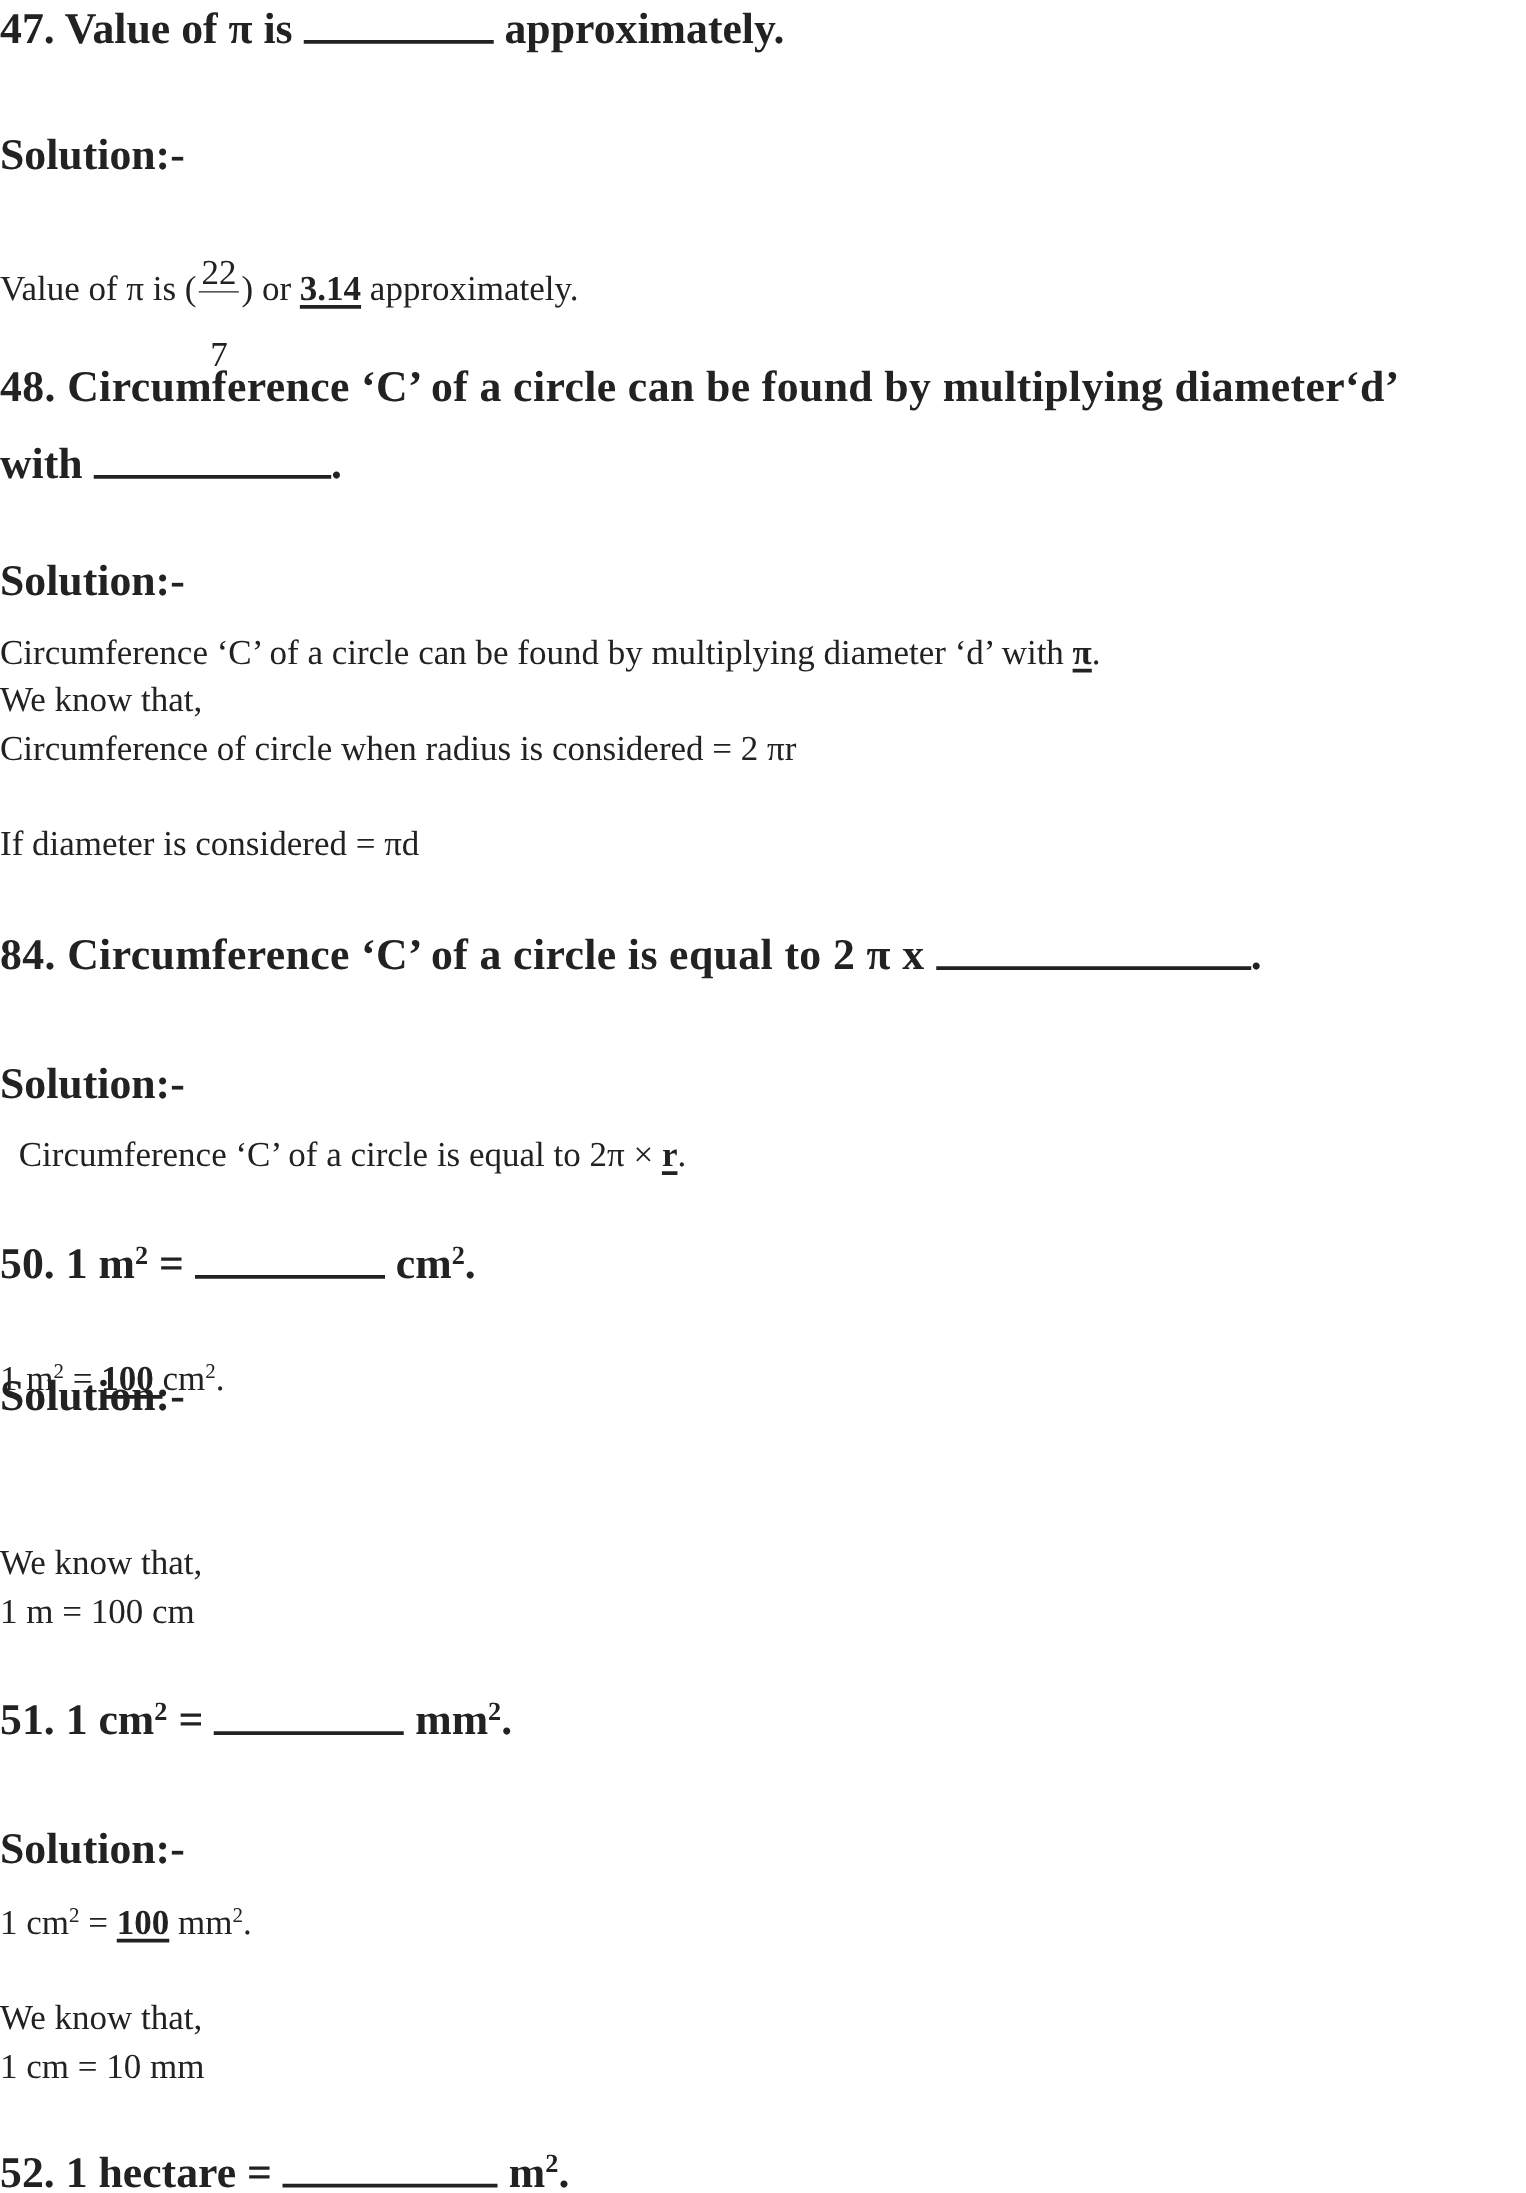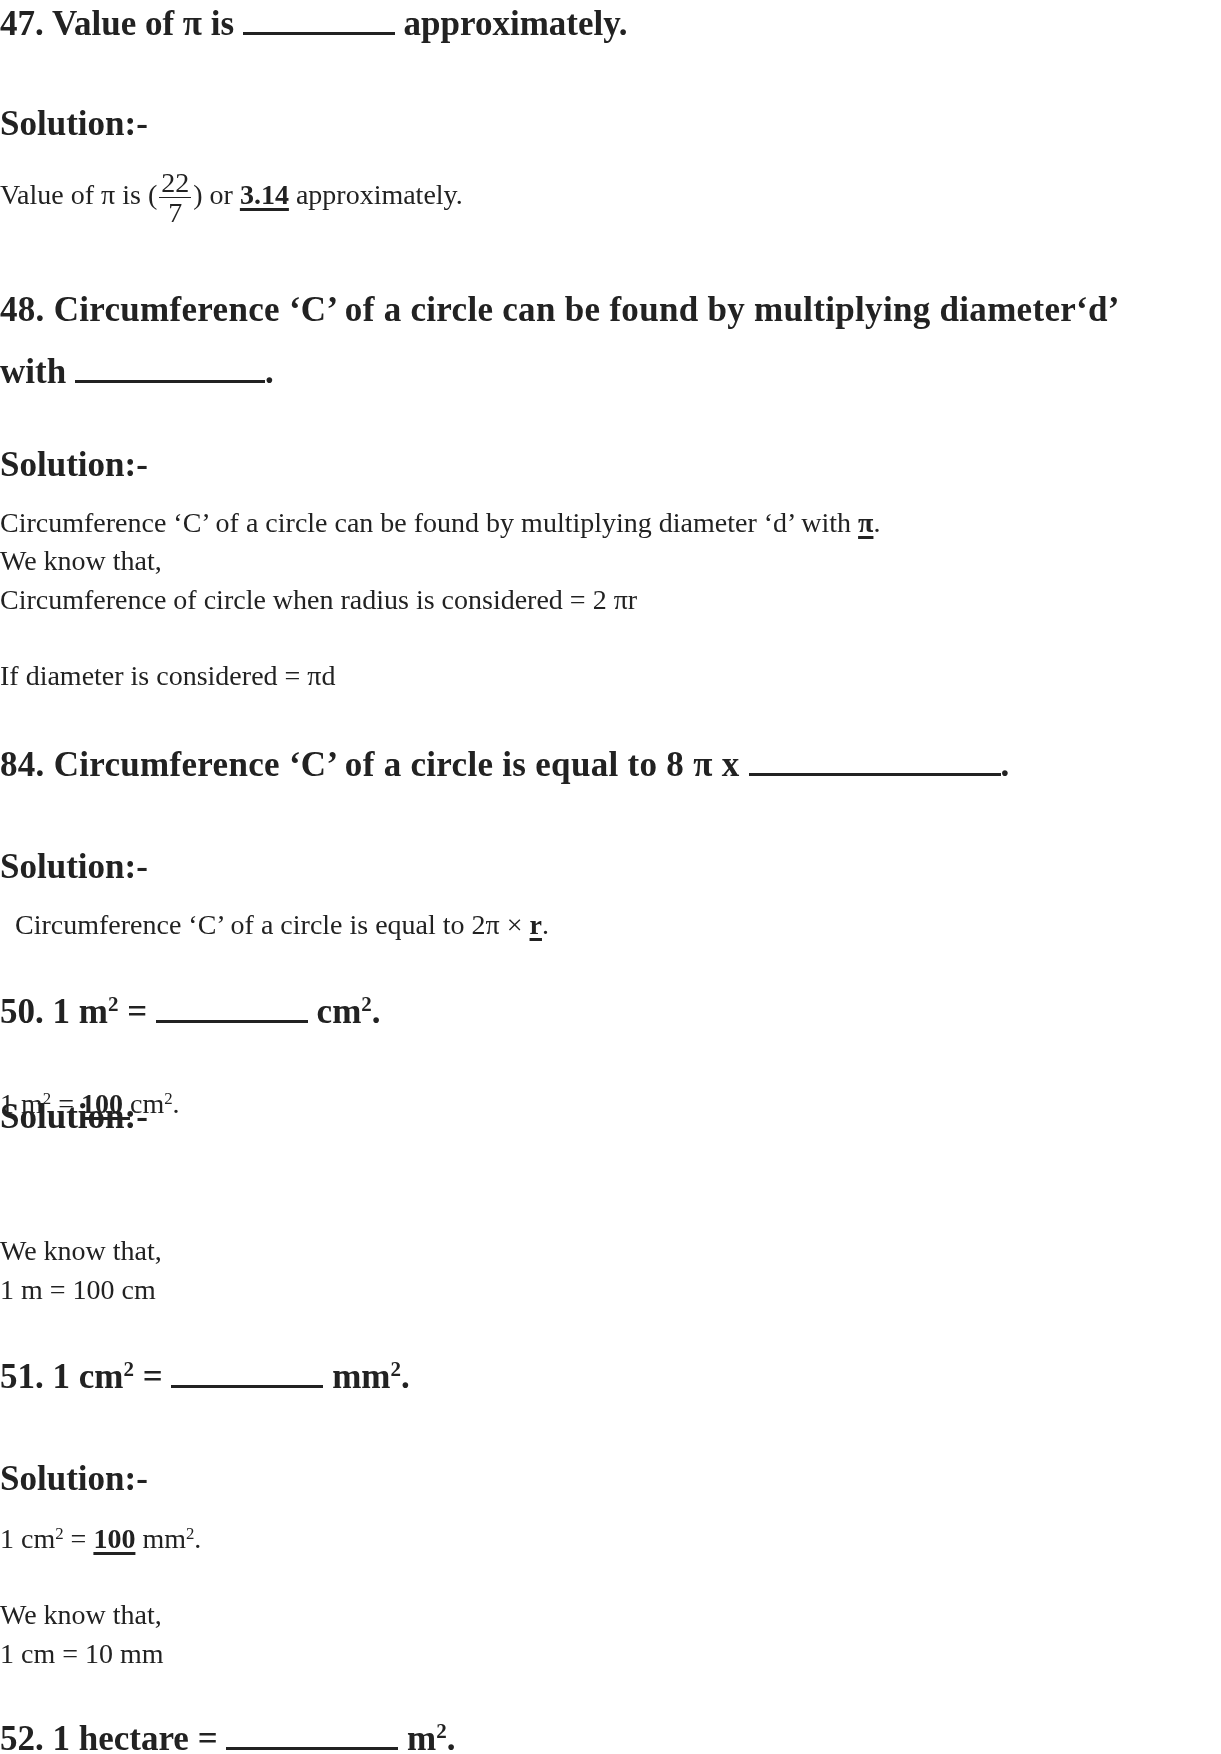--- a/index.html
+++ b/index.html
@@ -4,21 +4,21 @@
 <style>
   html,body{margin:0;padding:0;background:#fff;}
   body{width:1221px;height:1754px;position:relative;overflow:hidden;color:#222;font-family:"Liberation Serif","DejaVu Serif",serif;}
   .ln{position:absolute;left:0;white-space:nowrap;line-height:1;}
   .q{font-weight:bold;font-size:35px;}
   .sol{font-weight:bold;font-size:35px;margin-top:20px;}
   .t{font-size:28px;}
   .u{text-decoration:underline;font-weight:bold;text-decoration-thickness:3px;text-underline-offset:4px;}
   sup{font-size:0.6em;vertical-align:0.55em;line-height:0;}
   .frac{display:inline-block;vertical-align:middle;text-align:center;margin:0 2px;}
-  .frac span{display:block;line-height:1.05;}
+  .frac span{display:block;line-height:1.05;margin-top:36px;}
   .frac .num{border-bottom:1.5px solid #222;padding:0 2px;}
   .blank{display:inline-block;border-bottom:3px solid #222;vertical-align:baseline;height:0.9em;}
 </style>
 </head>
 <body>
 
 <div class="ln q" style="top:0px;">
   <span>47.</span>
   <span>Value of π is</span>
   <span class="blank" style="width:152px;"></span>
@@ -43,21 +43,21 @@
 <div class="ln t" style="top:509px;">
   <span>Circumference ‘C’ of a circle can be found by multiplying diameter  ‘d’ with</span>
   <span class="u">π</span><span>.</span>
 </div>
 <div class="ln t" style="top:547px;">We know that,</div>
 <div class="ln t" style="top:586px;">Circumference of circle when radius is considered = 2 πr</div>
 <div class="ln t" style="top:662px;">If diameter is considered = πd</div>
 
 <div class="ln q" style="top:741px;letter-spacing:0.3px;">
   <span>84.</span>
-  <span>Circumference ‘C’ of a circle is equal to 8 π x</span>
+  <span>Circumference ‘C’ of a circle is equal to 2 π x</span>
   <span class="blank" style="width:252px;"></span><span>.</span>
 </div>
 <div class="ln sol" style="top:829px;">Solution:-</div>
 <div class="ln t" style="top:911px;padding-left:15px;">
   <span>Circumference ‘C’ of a circle is equal to 2π ×</span>
   <span class="u">r</span><span>.</span>
 </div>
 
 <div class="ln q" style="top:988px;">
   <span>50.</span>

